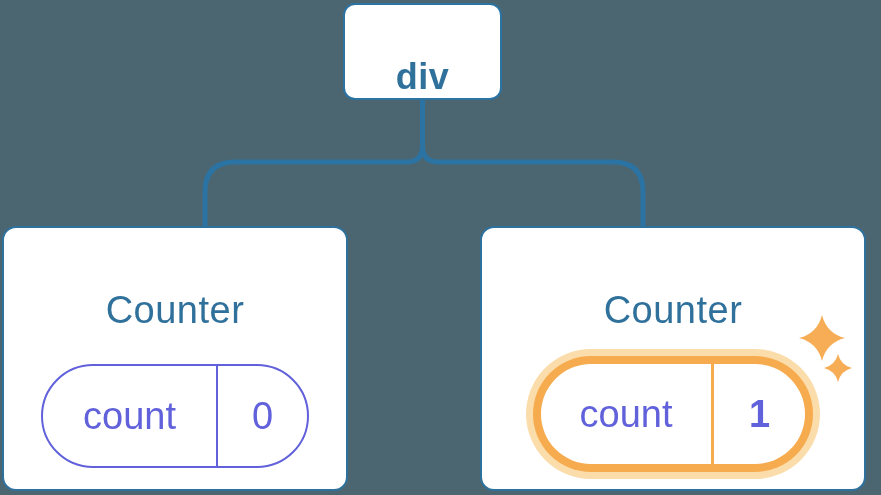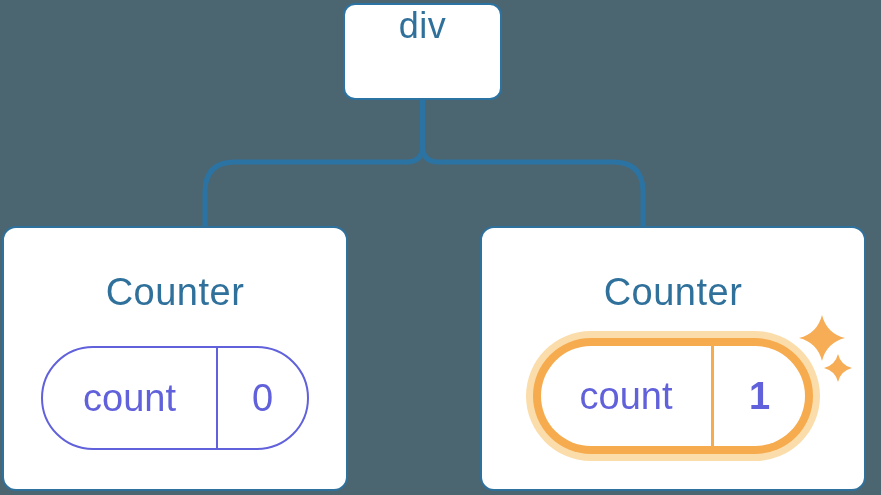--- a/index.html
+++ b/index.html
@@ -25,40 +25,40 @@
     stroke-width: 5;
   }
 
   .node-root {
     position: absolute;
     left: 343px; top: 3px;
     width: 159px; height: 97px;
     background: var(--card-background, #FFFFFF);
     border: 2.5px solid var(--connector-blue, #2B73A3);
     border-radius: 12px;
-    display: flex; align-items: flex-start; justify-content: center;
-    font-size: 36px; font-weight: 400;
+    display: flex; align-items: flex-end; justify-content: center;
+    font-size: 36px; font-weight: 700;
     color: var(--label-blue, #35759E);
     letter-spacing: 0.5px;
   }
 
   .card {
     position: absolute;
     top: 226px;
     height: 265px;
     background: var(--card-background, #FFFFFF);
     border: 2.5px solid var(--card-border-blue, #2F719D);
     border-radius: 14px;
     display: flex; flex-direction: column; align-items: center;
   }
   .card-left  { left: 2px;   width: 346px; }
   .card-right { left: 480px; width: 386px; }
 
   .card-title {
-    margin-top: 42px;
+    margin-top: 60px;
     height: 44px;
     line-height: 44px;
     font-size: 38px;
     font-weight: 500;
     letter-spacing: 0.5px;
     color: var(--label-blue, #2F6F99);
   }
 
   
   .pill-plain {

